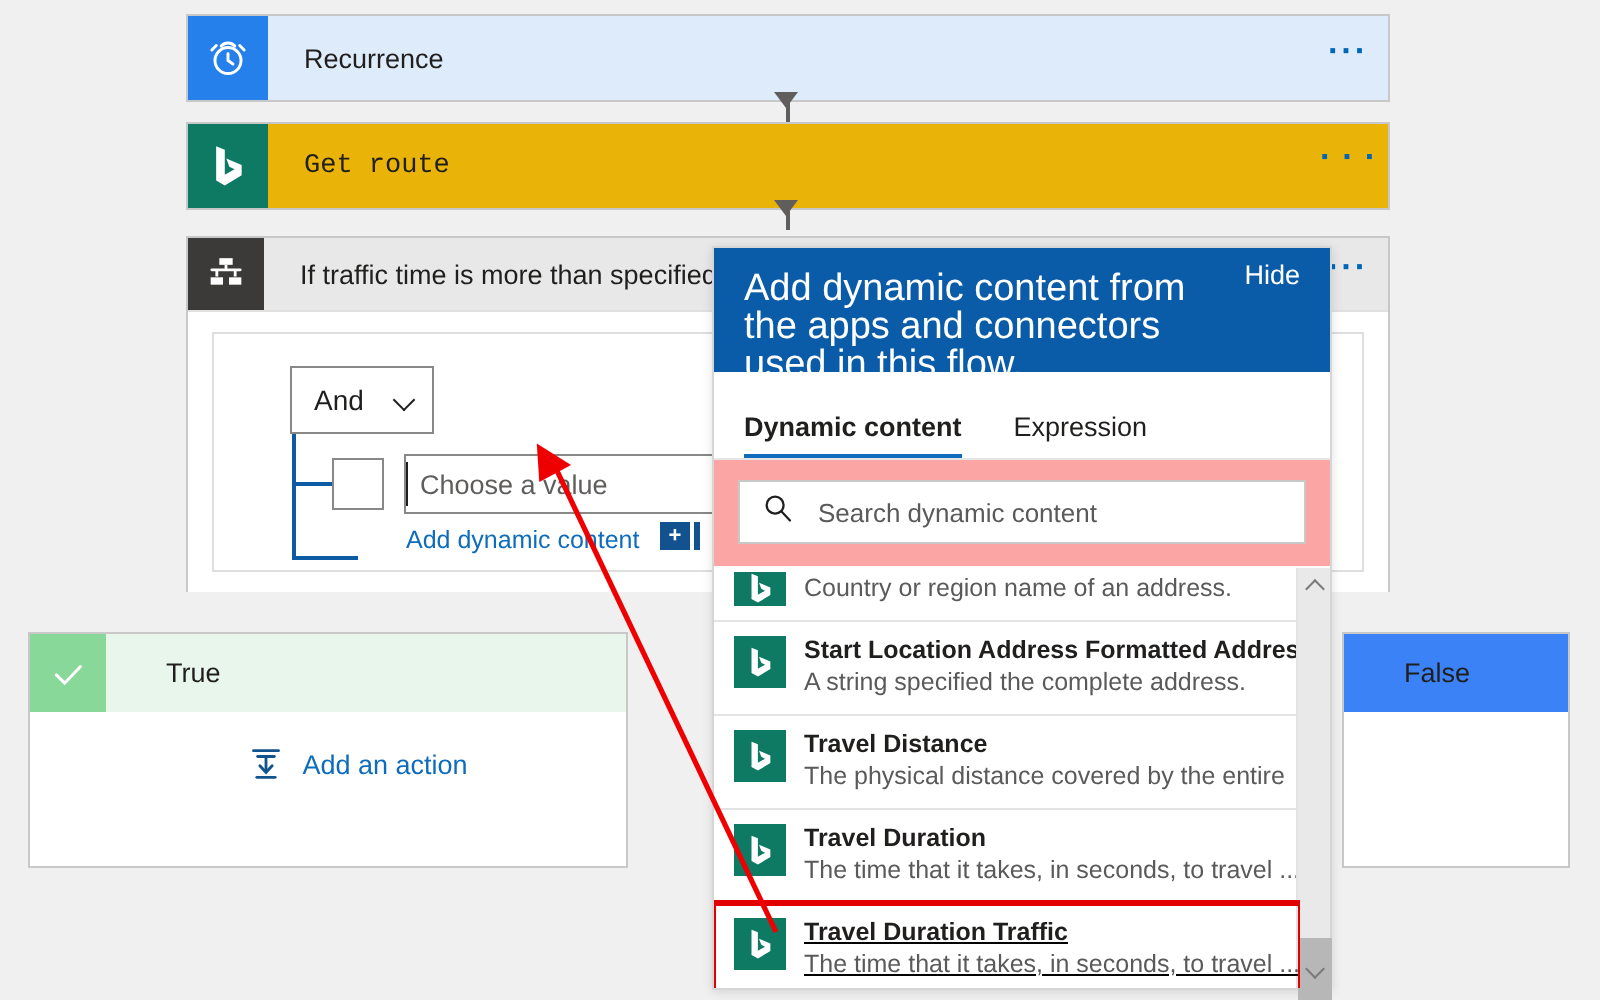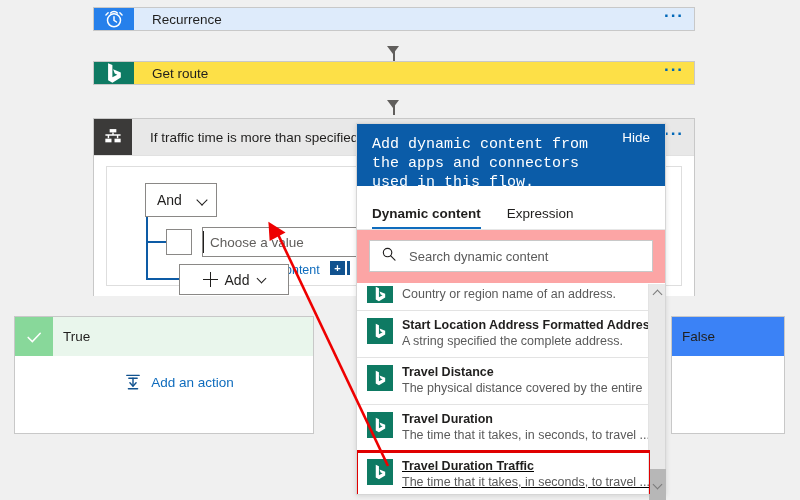--- a/index.html
+++ b/index.html
@@ -15,21 +15,21 @@
     width: 800px; height: 500px;
     background: #f0f0f0;
   }
 
   
   .flow-card {
     position: absolute;
     border: 1px solid #c8c8c8;
     display: flex;
     align-items: stretch;
-    height: 24px;
+    height: 44px;
   }
   .card-icon {
     width: 40px; min-width: 40px;
     display: flex; align-items: center; justify-content: center;
   }
   .card-title {
     flex: 1;
     display: flex; align-items: center;
     padding-left: 18px;
     font-size: 13.5px;
@@ -42,21 +42,21 @@
     display: flex; align-items: center; justify-content: center;
     color: #0067b8;
     font-size: 17px;
     letter-spacing: 1px;
     font-weight: bold;
     padding-bottom: 7px;
   }
 
   #card-recurrence { left: 93px; top: 7px; width: 602px; background: #deebfb; }
   #card-recurrence .card-icon { background: #2680eb; }
-  #card-getroute { left: 93px; top: 61px; width: 602px; background: #fde047; }
+  #card-getroute { left: 93px; top: 61px; width: 602px; background: #eab308; font-family: Liberation Mono, monospace; }
   #card-getroute .card-icon { background: #0e7a63; }
 
   
   .connector {
     position: absolute;
     width: 2px;
     background: #605e5c;
   }
   .arrowhead {
     position: absolute;
@@ -227,21 +227,21 @@
   .branch-header {
     height: 39px;
     display: flex; align-items: stretch;
   }
   .branch-badge {
     width: 38px; min-width: 38px;
     display: flex; align-items: center; justify-content: center;
   }
   .branch-label {
     display: flex; align-items: center;
-    padding-left: 10px;
+    padding-left: 30px;
     font-size: 13.5px;
     color: #201f1e;
   }
   #card-true { left: 14px; top: 316px; width: 300px; height: 118px; }
   #card-true .branch-header { background: #e9f6ec; }
   #card-true .branch-badge { background: #88d89a; }
   #card-false { left: 671px; top: 316px; width: 114px; height: 118px; }
   #card-false .branch-header { background: #3b82f6; }
 
   .add-action {
@@ -268,24 +268,23 @@
     box-shadow: 0 1px 5px rgba(0,0,0,0.12);
   }
   #dyn-banner {
     background: #0b5ca8;
     color: #fff;
     height: 62px;
     padding: 11px 14px 0 15px;
     position: relative;
   }
   #dyn-banner-text {
-    font-size: 15px;
+    font-size: 19px;
     line-height: 19px;
     width: 225px;
-    font-family: Liberation Mono, monospace;
   }
   #dyn-hide {
     position: absolute;
     right: 15px; top: 6px;
     font-size: 13.5px;
     color: #fff;
   }
   #dyn-tabs {
     height: 44px;
     display: flex; align-items: flex-end;
@@ -480,25 +479,20 @@
         <div class="caret"></div>
 
         <div class="is-box">
           <span>is</span>
         </div>
 
         <div class="dyn-link">Add dynamic content</div>
         <div class="dyn-badge">+</div>
         <div class="dyn-badge-bar"></div>
 
-        <div class="add-box">
-          <span class="plus-glyph"></span>
-          <span>Add</span>
-          <span class="chev-sm"></span>
-        </div>
 
       </div>
     </div>
   </div>
 
   <div class="branch-card" id="card-false">
     <div class="branch-header">
       <div class="branch-label">False</div>
     </div>
   </div>

